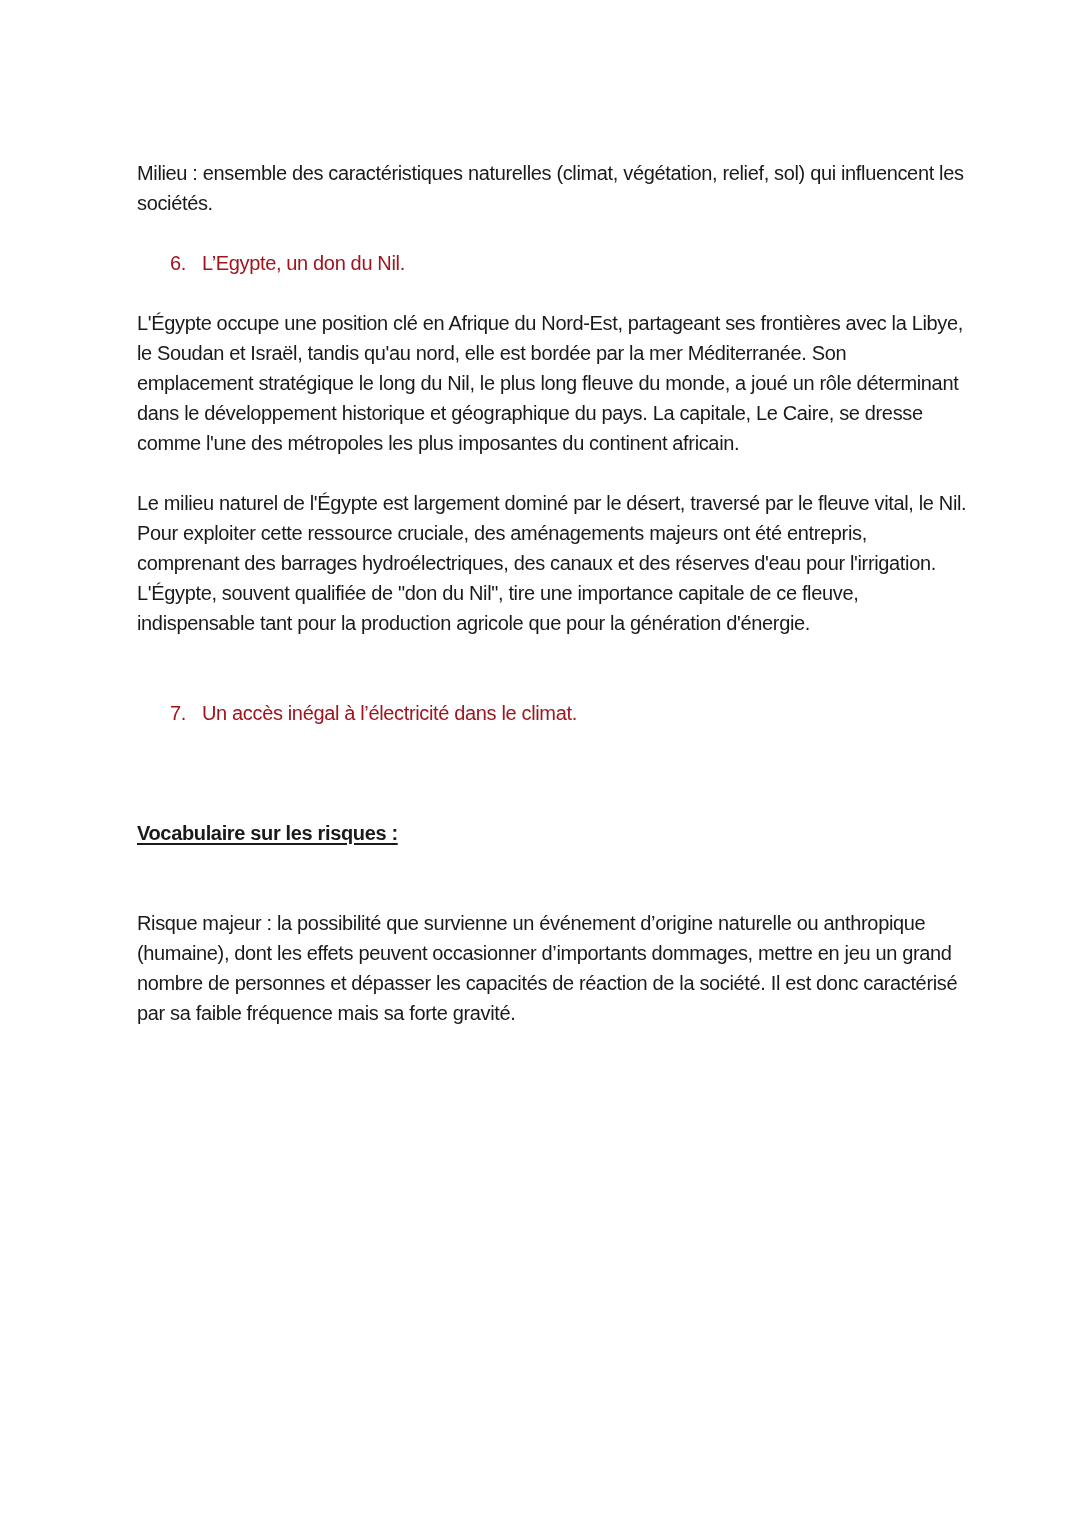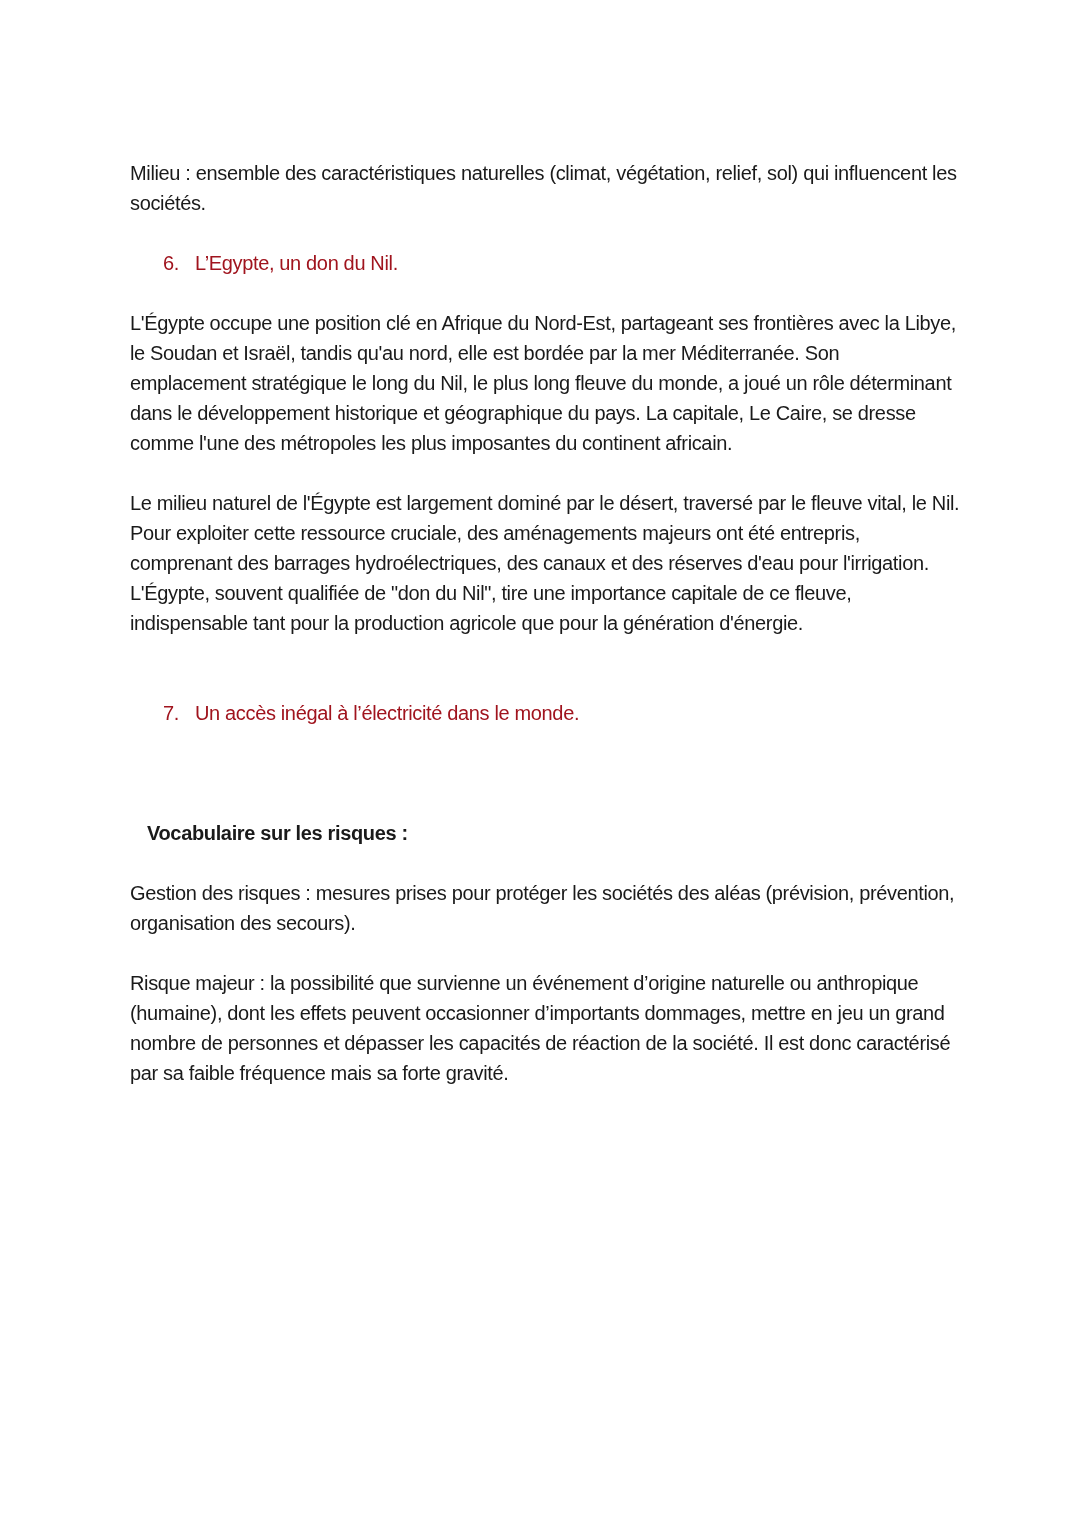--- a/index.html
+++ b/index.html
@@ -10,21 +10,21 @@
     body {
       width: 1080px;
       height: 1525px;
       position: relative;
       overflow: hidden;
       font-family: "Liberation Sans", "DejaVu Sans", sans-serif;
       color: #1a1a1a;
     }
     .page {
       position: absolute;
-      left: 130px;
+      left: 137px;
       top: 158px;
       width: 830px;
     }
     p {
       margin: 0;
       font-size: 20px;
       line-height: 30px;
       letter-spacing: -0.35px;
     }
     .gap-1 { height: 30px; }
@@ -38,22 +38,22 @@
       letter-spacing: -0.35px;
       display: flex;
       padding-left: 33px;
     }
     .heading .num {
       width: 32px;
       flex: 0 0 32px;
     }
     .vocab-title {
       font-weight: bold;
+      text-decoration: underline;
       text-underline-offset: 3px;
-      margin-left: 17px;
     }
   </style>
 </head>
 <body>
 
 <div class="page">
 
   <p>Milieu : ensemble des caractéristiques naturelles (climat, végétation, relief, sol) qui influencent les sociétés.</p>
 
   <div class="gap-1"></div>
@@ -68,34 +68,33 @@
   <p>L'Égypte occupe une position clé en Afrique du Nord-Est, partageant ses frontières avec la Libye, le Soudan et Israël, tandis qu'au nord, elle est bordée par la mer Méditerranée. Son emplacement stratégique le long du Nil, le plus long fleuve du monde, a joué un rôle déterminant dans le développement historique et géographique du pays. La capitale, Le Caire, se dresse comme l'une des métropoles les plus imposantes du continent africain.</p>
 
   <div class="gap-1"></div>
 
   <p>Le milieu naturel de l'Égypte est largement dominé par le désert, traversé par le fleuve vital, le Nil. Pour exploiter cette ressource cruciale, des aménagements majeurs ont été entrepris, comprenant des barrages hydroélectriques, des canaux et des réserves d'eau pour l'irrigation. L'Égypte, souvent qualifiée de "don du Nil", tire une importance capitale de ce fleuve, indispensable tant pour la production agricole que pour la génération d'énergie.</p>
 
   <div class="gap-2"></div>
 
   <h2 class="heading">
     <span class="num">7.</span>
-    <span>Un accès inégal à l’électricité dans le monde.</span>
+    <span>Un accès inégal à l’électricité dans le climat.</span>
   </h2>
 
   <div class="gap-1"></div>
 
 
   <div class="gap-1"></div>
 
 
   <div class="gap-1"></div>
 
   <p class="vocab-title">Vocabulaire sur les risques :</p>
 
   <div class="gap-1"></div>
 
-  <p>Gestion des risques : mesures prises pour protéger les sociétés des aléas (prévision, prévention, organisation des secours).</p>
 
   <div class="gap-1"></div>
 
   <p>Risque majeur : la possibilité que survienne un événement d’origine naturelle ou anthropique (humaine), dont les effets peuvent occasionner d’importants dommages, mettre en jeu un grand nombre de personnes et dépasser les capacités de réaction de la société. Il est donc caractérisé par sa faible fréquence mais sa forte gravité.</p>
 
 </div>
 
 </body></html>

